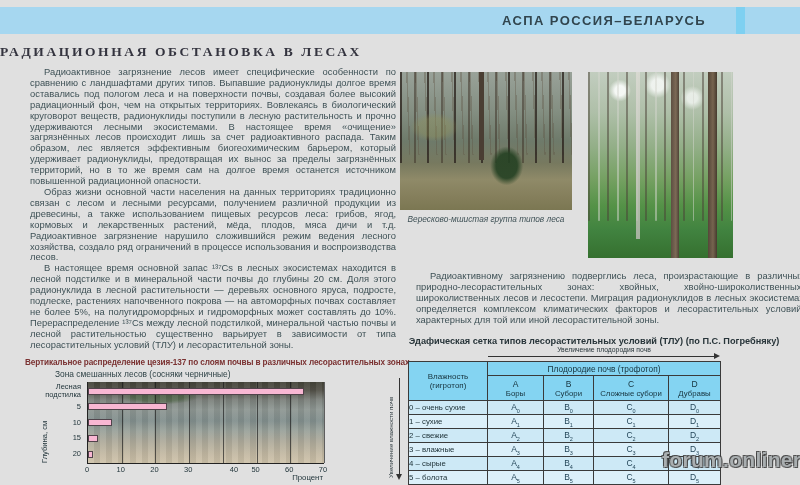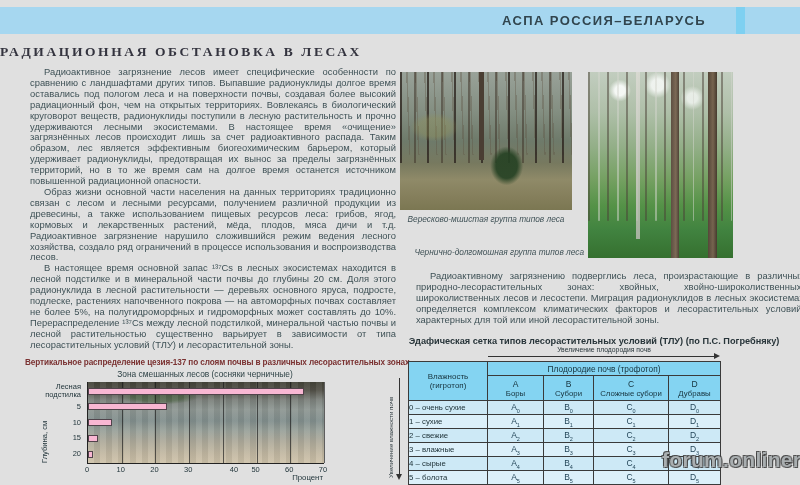--- a/index.html
+++ b/index.html
@@ -45,21 +45,21 @@
   .photo2 .t2{position:absolute;left:83%;top:0;width:9px;height:100%;
        background:linear-gradient(90deg,#554739,#76644f 55%,#463a2e);}
   .photo2 .t3{position:absolute;left:33%;top:0;width:4px;height:90%;opacity:.85;
        background:linear-gradient(180deg,#dadad2,#b8bbb1);}
   .caption{position:absolute;font-style:italic;font-size:8.3px;color:#3f5156;}
   .cap1{left:400px;top:214px;width:172px;text-align:center;}
   .cap2{left:400px;top:247px;width:184px;text-align:right;}
   
   .chart-title{position:absolute;left:25px;top:358px;width:372px;text-align:center;white-space:nowrap;
        font-weight:bold;font-size:8.2px;letter-spacing:-0.1px;color:#7a3131;}
-  .chart-sub{position:absolute;left:55px;top:369px;width:300px;text-align:center;font-size:8.4px;color:#2f4347;}
+  .chart-sub{position:absolute;left:55px;top:369px;width:300px;text-align:left;font-size:8.4px;color:#2f4347;}
   .plot{position:absolute;left:87px;top:382px;width:236px;height:81px;
        border-left:1px solid #222;border-bottom:1px solid #222;
        background:
         repeating-linear-gradient(90deg, rgba(255,255,255,.05) 0 6px, rgba(0,0,0,.06) 6px 12px),
         radial-gradient(ellipse 50px 10px at 30% 18%, rgba(60,90,50,.5) 0 50%, rgba(60,90,50,0) 80%),
         linear-gradient(180deg,#45453a 0%,#535148 10%,#7d827d 22%,#8f9894 34%,#83908e 48%,#9aa29b 60%,#b0ac9c 74%,#c3b9a3 88%,#cfc3ab 100%);}
   .gridline{position:absolute;top:0;width:1px;height:100%;background:rgba(25,25,25,.65);}
   .bar{position:absolute;left:0;height:7px;background:#f8b7d3;border:1px solid #51434b;box-sizing:border-box;}
   .ylabels{position:absolute;left:28px;top:382px;width:56px;height:81px;}
   .ylab{position:absolute;right:3px;width:100%;text-align:right;font-size:7.5px;line-height:7.8px;
@@ -117,21 +117,20 @@
 
   <div class="photo1">
     <div class="trunk0"></div>
   </div>
   <div class="caption cap1">Вересково-мшистая группа типов леса</div>
   <div class="photo2">
     <div class="t1"></div>
     <div class="t2"></div>
     <div class="t3"></div>
   </div>
-  <div class="caption cap2">Чернично-долгомошная группа типов леса</div>
 
   <p class="right-par">Радиоактивному загрязнению подверглись леса, произрастающие в различных природно-лесорастительных зонах: хвойных, хвойно-широколиственных, широколиственных лесов и лесостепи. Миграция радионуклидов в лесных экосистемах определяется комплексом климатических факторов и лесорастительных условий, характерных для той или иной лесорастительной зоны.</p>
 
   <div class="chart-title">Вертикальное распределение цезия-137 по слоям почвы  в различных лесорастительных зонах</div>
   <div class="chart-sub">Зона смешанных лесов (сосняки черничные)</div>
   <div class="plot" id="plot">
       <div class="gridline" style="left: 33.7143px;"></div>
       <div class="gridline" style="left: 67.4286px;"></div>
       <div class="gridline" style="left: 101.143px;"></div>
       <div class="gridline" style="left: 134.857px;"></div>

